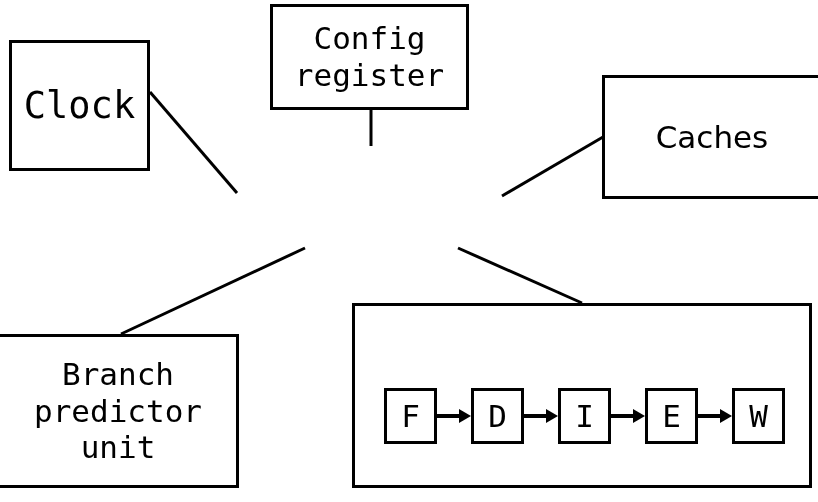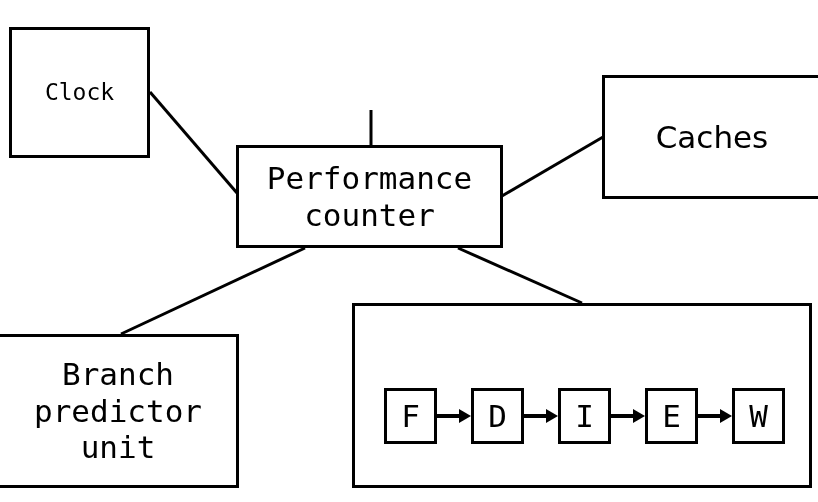--- a/index.html
+++ b/index.html
@@ -39,22 +39,22 @@
   }
   .node-mono {
     font-family: "DejaVu Sans Mono", "Liberation Mono", monospace;
   }
   .node-sans {
     font-family: "DejaVu Sans", "Liberation Sans", sans-serif;
   }
 
   
   #node-clock {
-    left: 9px;  top: 27px;  width: 141px;  height: 131px;
-    font-size: 23px;
+    left: 9px;  top: 40px;  width: 141px;  height: 131px;
+    font-size: 37px;
     text-align: center;
   }
   #node-config-register {
     left: 270px; top: 4px;  width: 199px;  height: 106px;
     font-size: 31px;
   }
   #node-caches {
     left: 602px; top: 75px; width: 220px;  height: 124px;
     font-size: 31px;
   }
@@ -122,25 +122,25 @@
 
     <line x1="502" y1="196" x2="603" y2="137" stroke="#000000" stroke-width="3"></line>
 
     <line x1="305" y1="248" x2="121" y2="334" stroke="#000000" stroke-width="3"></line>
 
     <line x1="458" y1="248" x2="582" y2="303" stroke="#000000" stroke-width="3"></line>
   </svg>
 
   <div class="node node-mono" id="node-clock">Clock</div>
 
+  <div class="node node-mono" id="node-config-register">Config
+register</div>
 
   <div class="node node-sans" id="node-caches">Caches</div>
 
-  <div class="node node-mono" id="node-performance-counter">Performance
-counter</div>
 
   <div class="node node-mono" id="node-branch-predictor-unit">Branch
 predictor
 unit</div>
 
   <div class="node" id="node-pipeline-container"></div>
 
 
   <div class="stage-box" id="stage-f">F</div>
 

